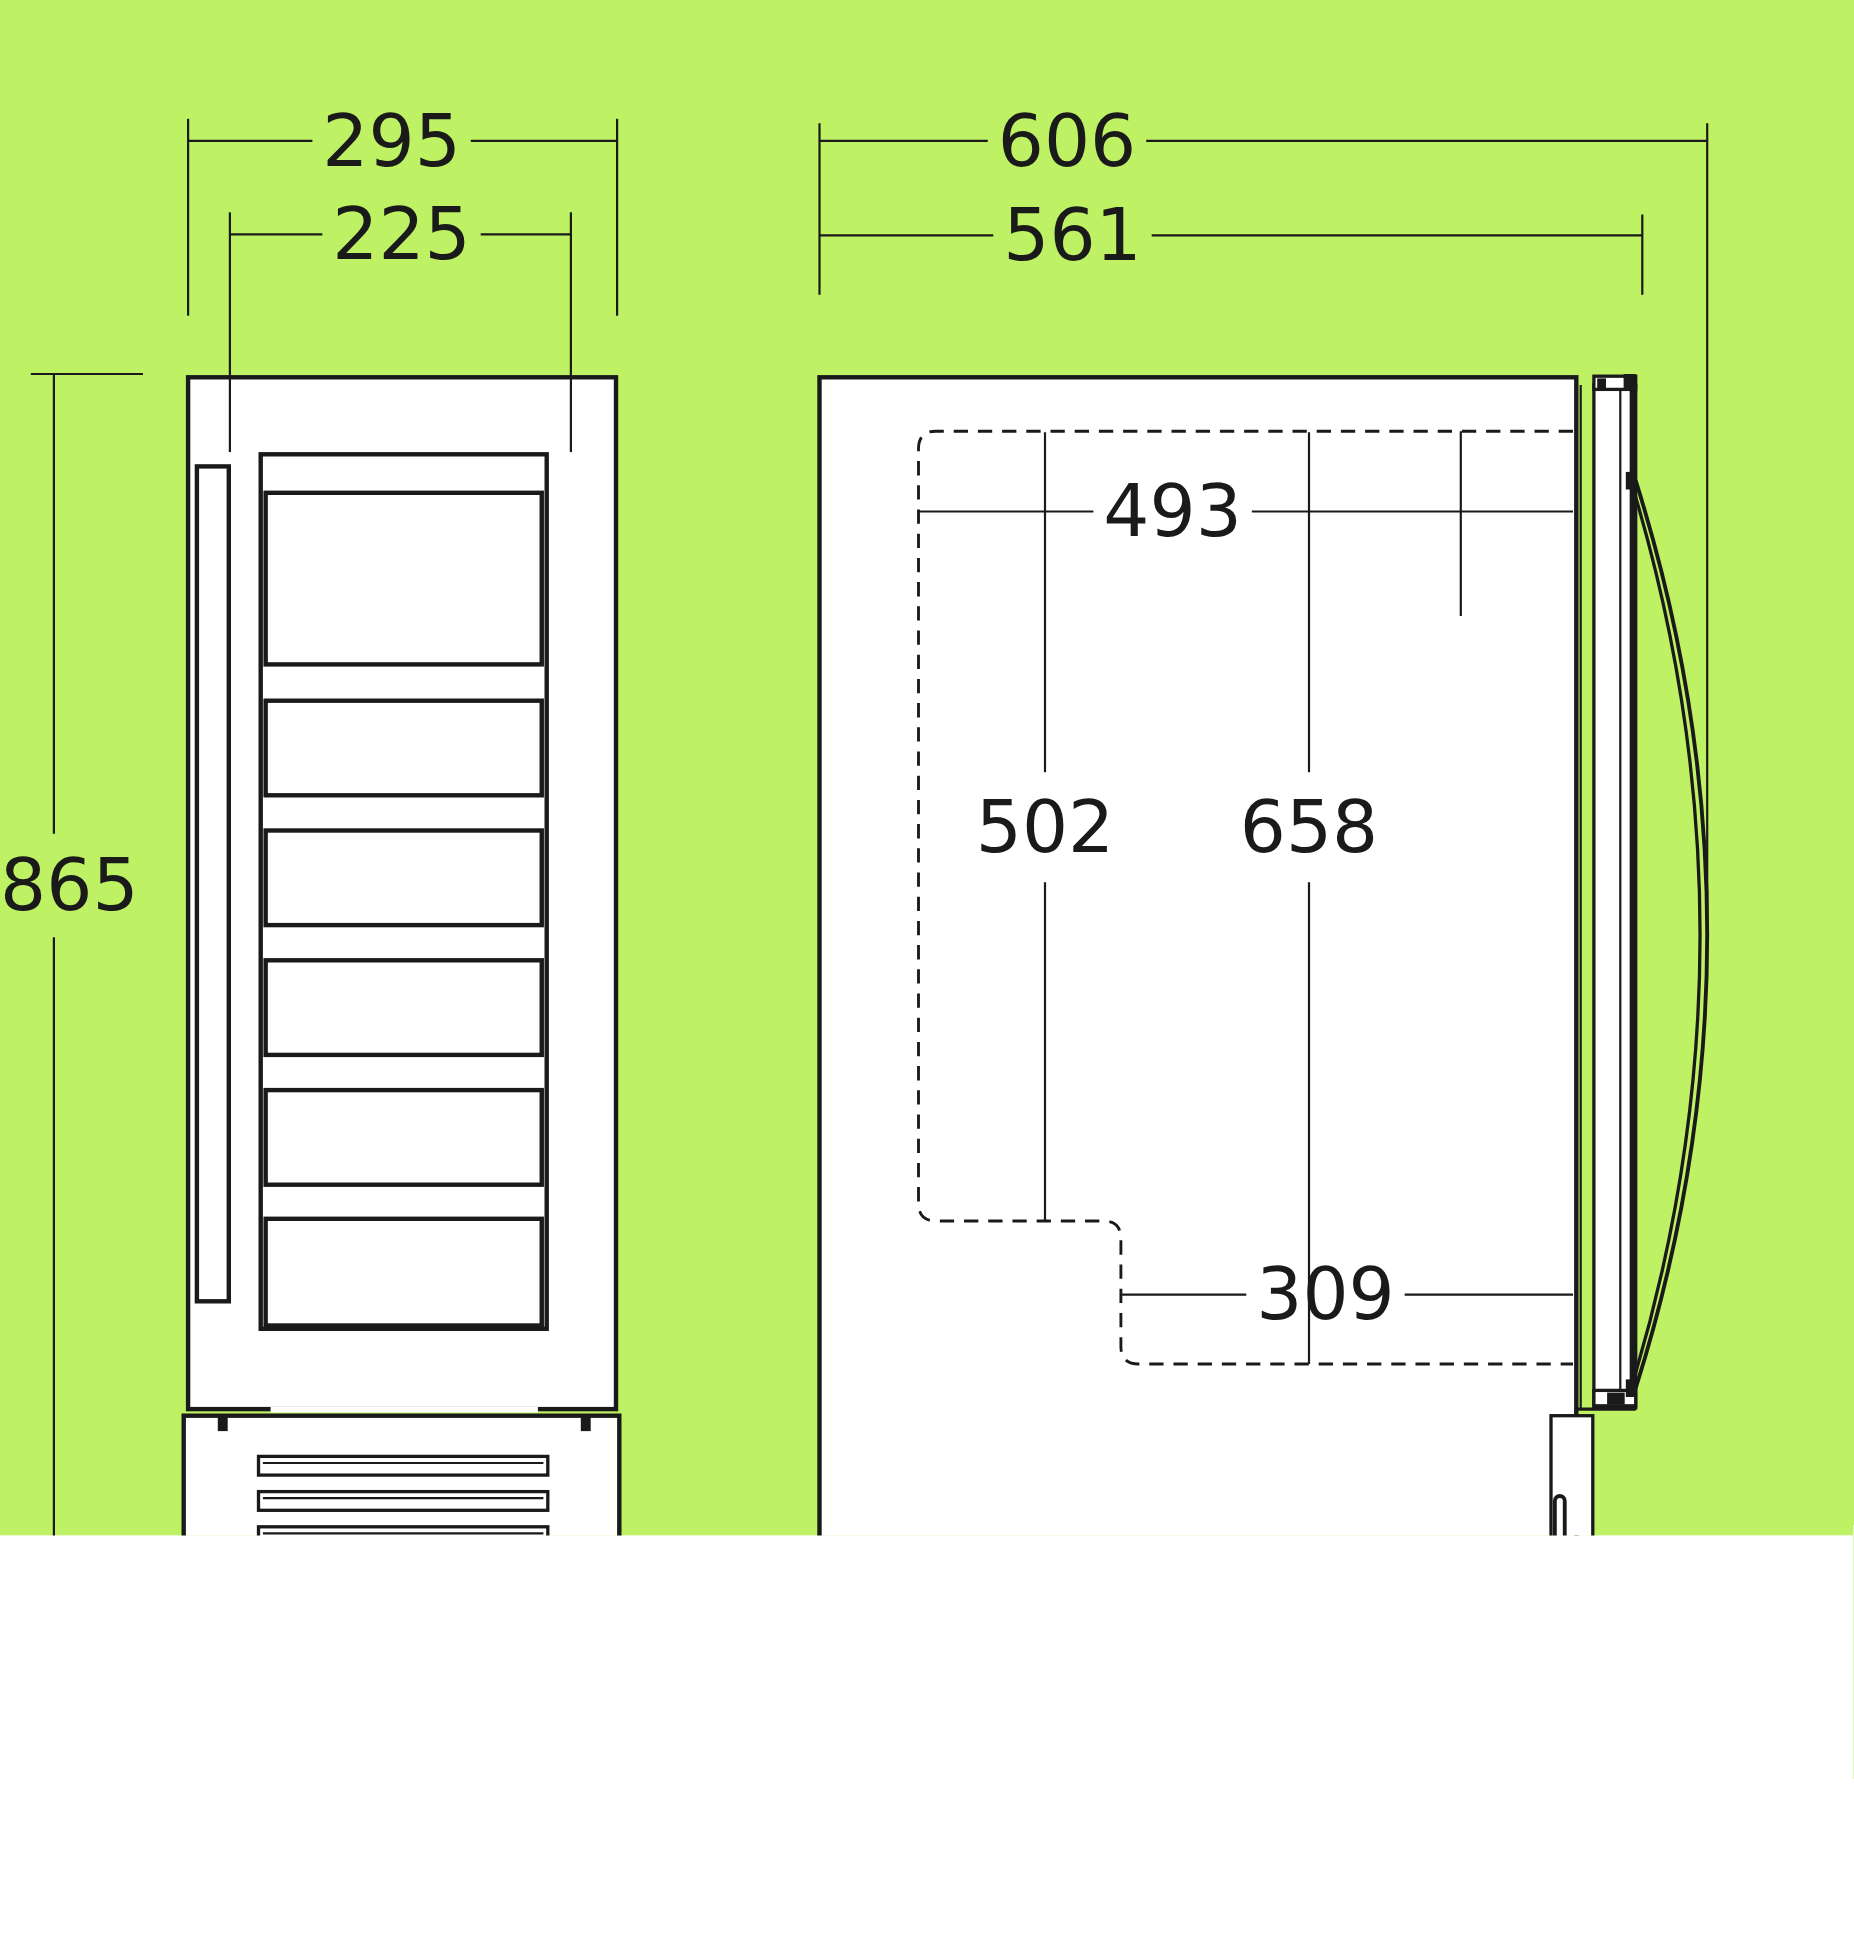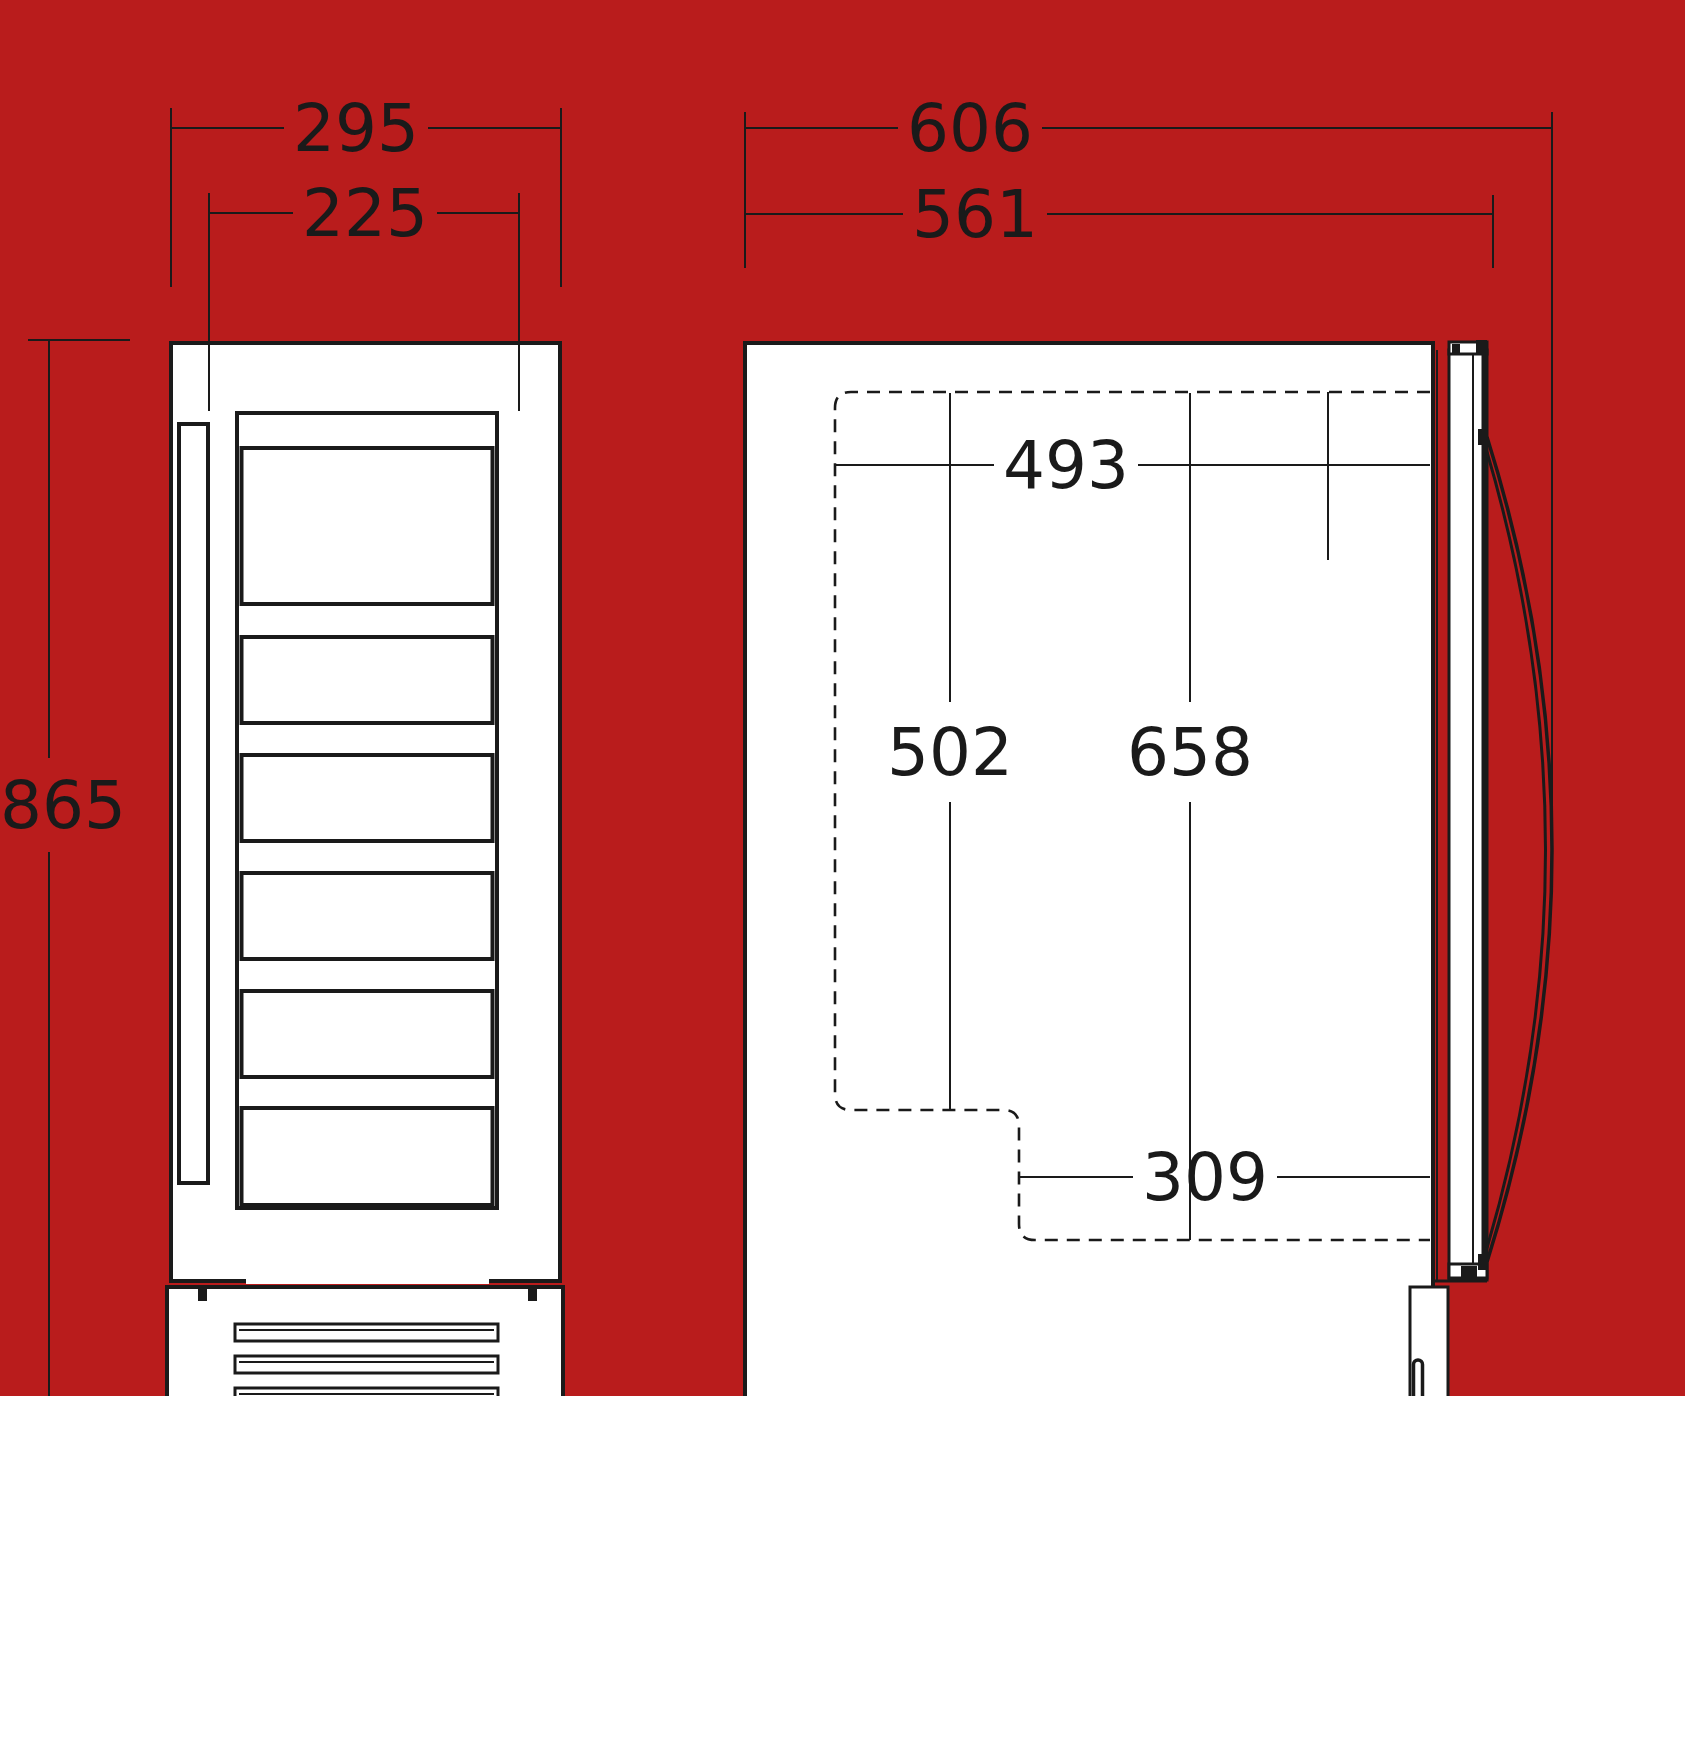--- a/index.html
+++ b/index.html
@@ -4,21 +4,21 @@
 <style>
   html, body {
     margin: 0;
     padding: 0;
     background: #ffffff;
   }
   .stage {
     position: relative;
     width: 1685px;
     height: 1396px;
-    background: #b91c1c;
+    background: #bef264;
     font-family: "DejaVu Sans", sans-serif;
   }
   svg { display: block; }
   .outline   { fill: #ffffff; stroke: #1a1a1a; stroke-width: 4; }
   .outline3  { fill: #ffffff; stroke: #1a1a1a; stroke-width: 3; }
   .thin      { fill: none;    stroke: #1a1a1a; stroke-width: 2; }
   .dimline   { fill: none;    stroke: #1a1a1a; stroke-width: 2; }
   .dashline  { fill: none;    stroke: #1a1a1a; stroke-width: 2.6;
                stroke-dasharray: 13 9; }
   .solidfill { fill: #1a1a1a; stroke: none; }

